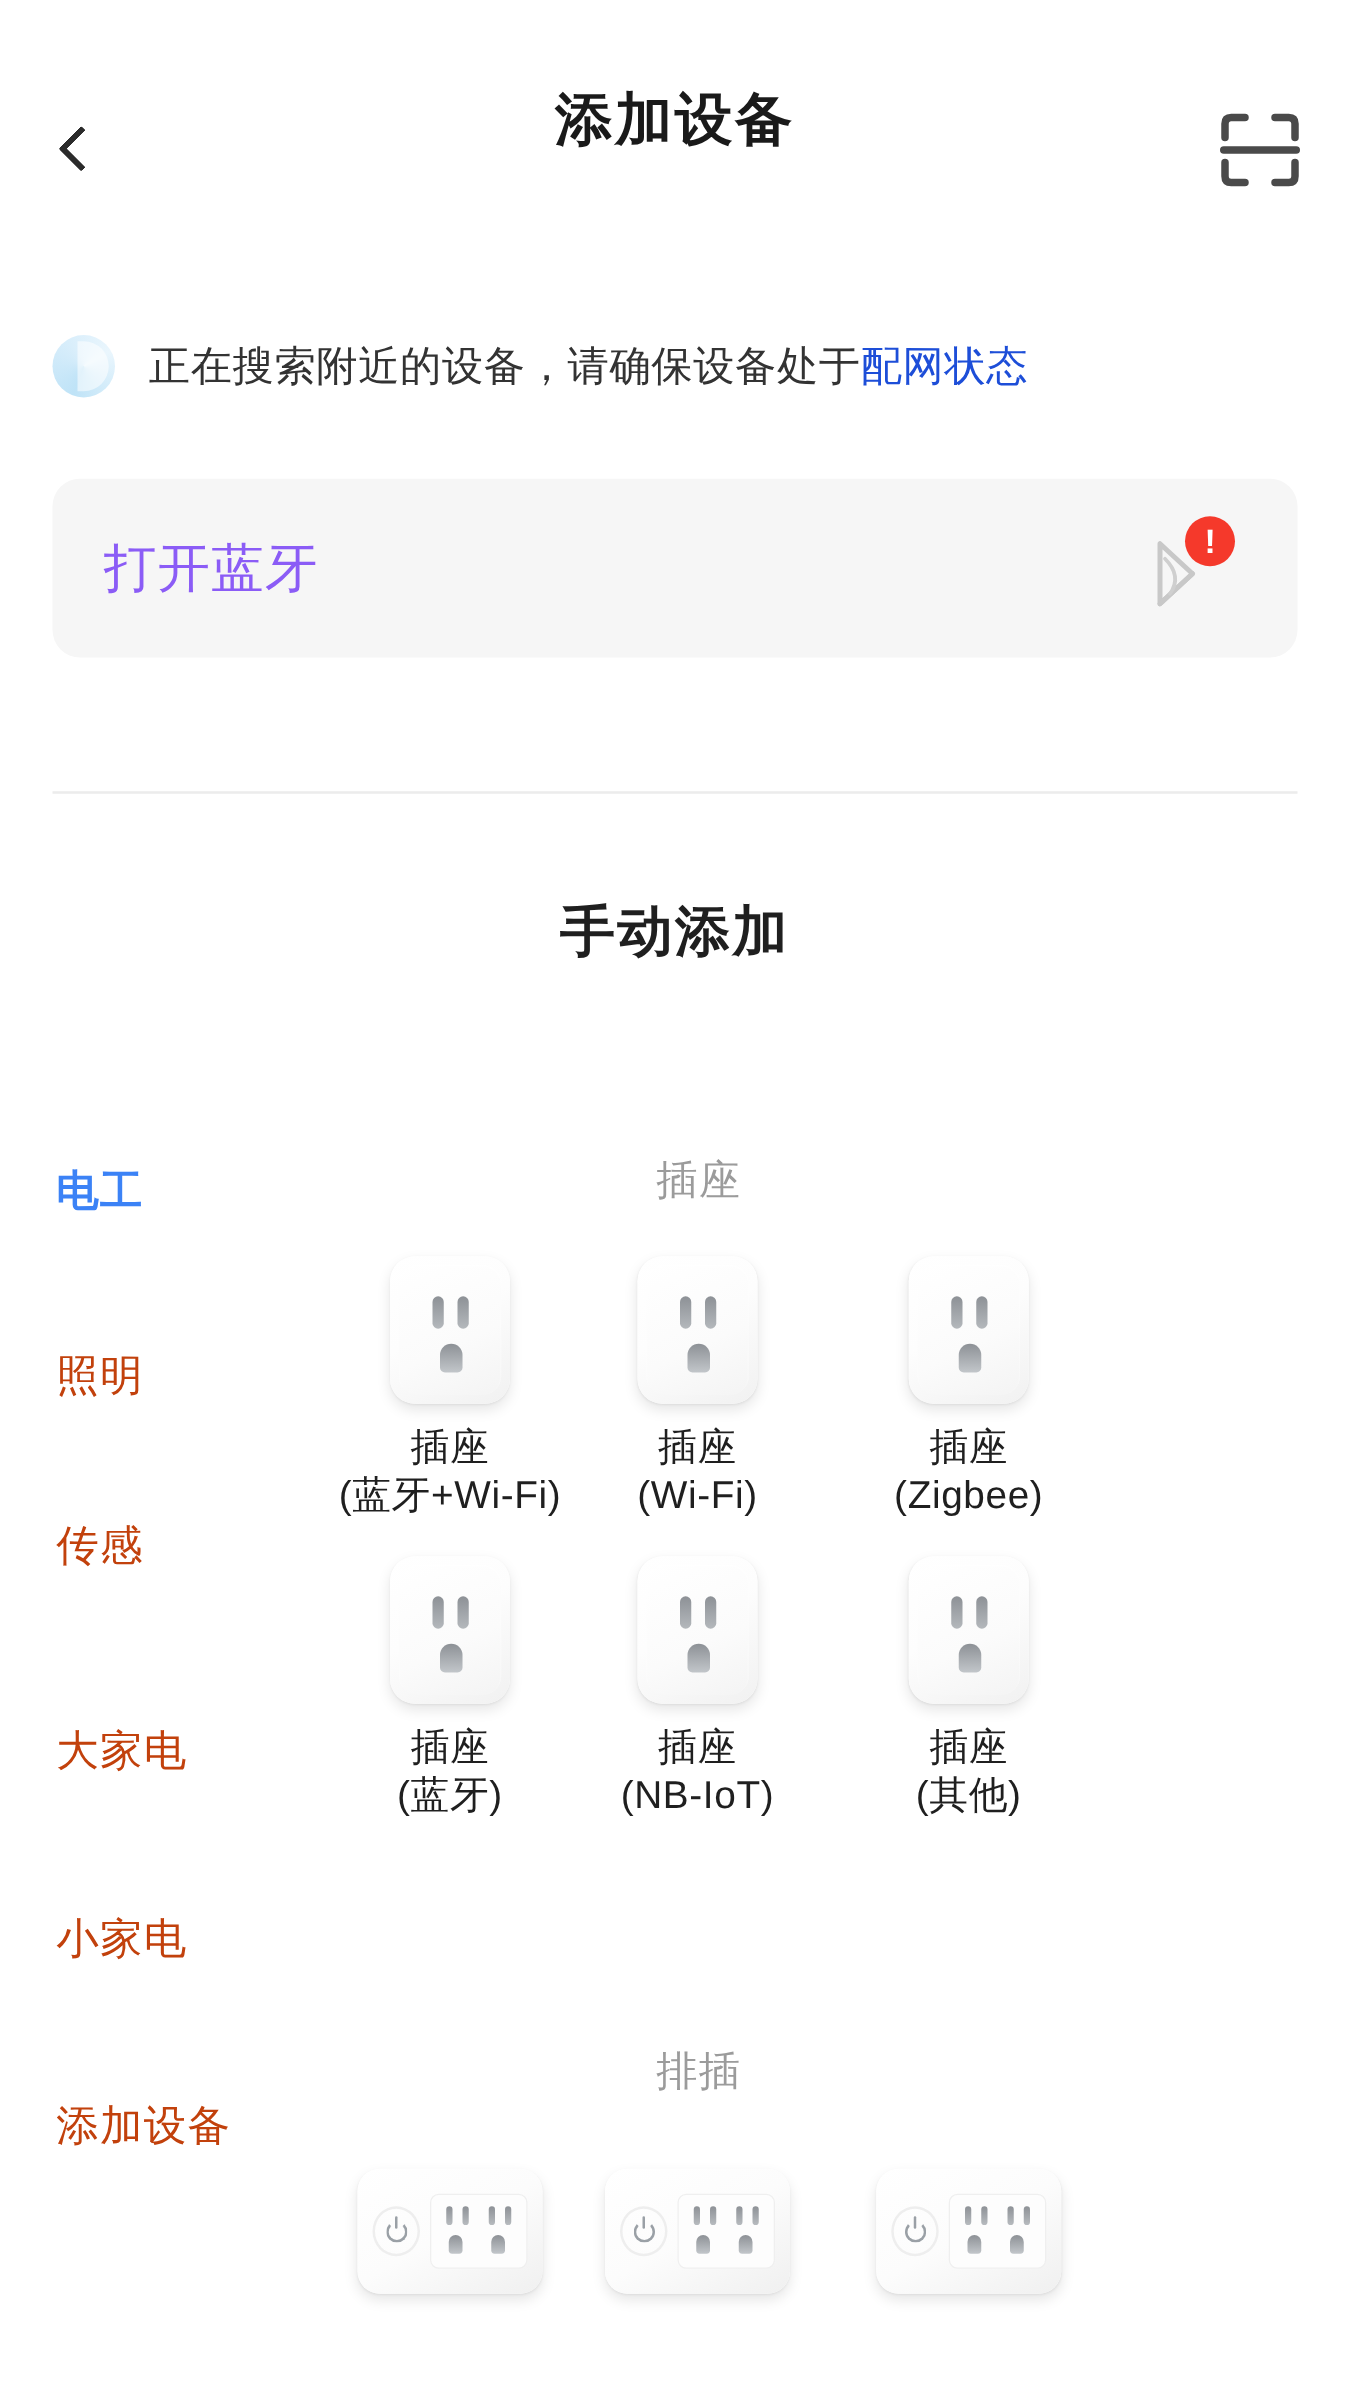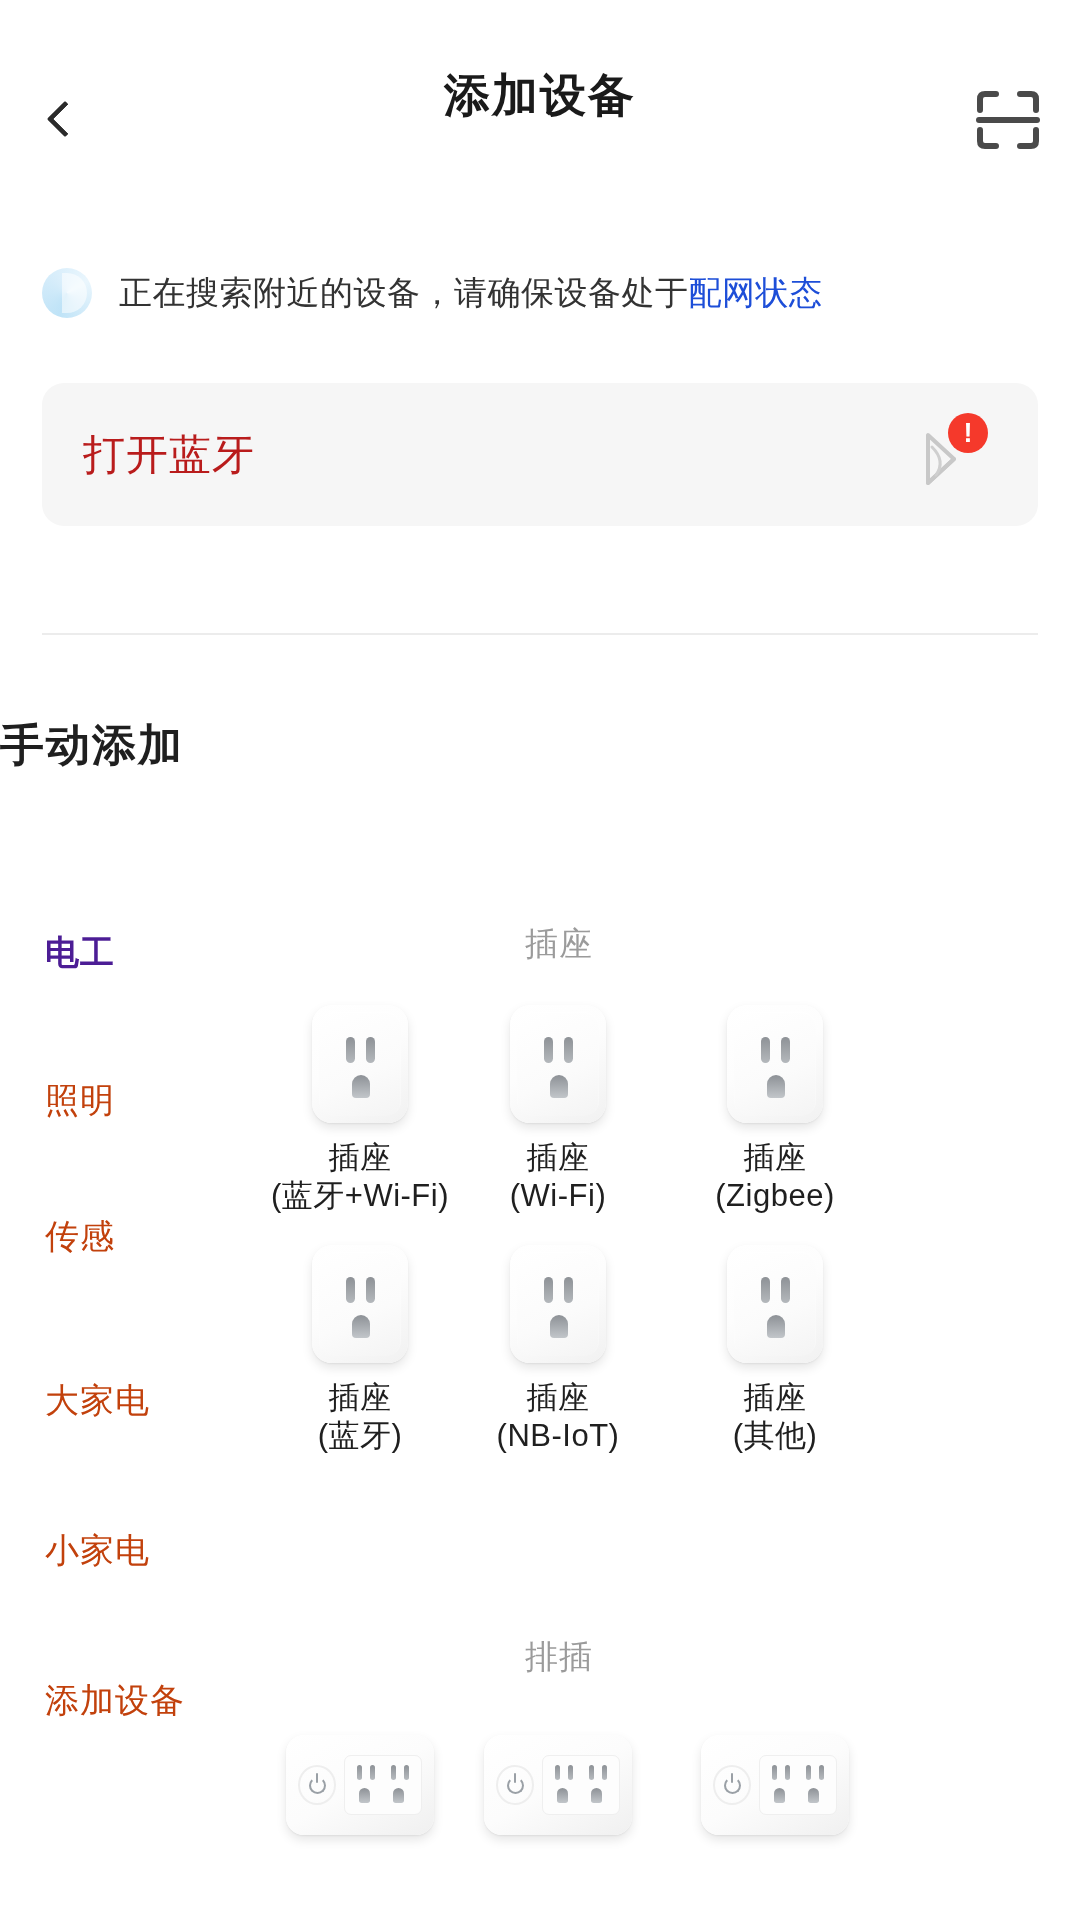--- a/index.html
+++ b/index.html
@@ -71,21 +71,21 @@
   
   .bt-card {
     position: absolute; left: 42px; top: 383px;
     width: 996px; height: 143px;
     background: #f6f6f6; border-radius: 22px;
     display: flex; align-items: center;
     cursor: pointer;
   }
   .bt-label {
     margin-left: 41px;
-    font-size: 42px; font-weight: 500; color: #b91c1c;
+    font-size: 42px; font-weight: 500; color: #8b5cf6;
     letter-spacing: 1px;
     font-family: Liberation Mono, monospace;
   }
   .bt-icon-wrap {
     position: absolute; right: 50px; top: 30px;
     width: 86px; height: 82px;
   }
   .bt-badge {
     position: absolute; right: 0px; top: 0px;
     width: 40px; height: 40px; border-radius: 50%;
@@ -97,38 +97,39 @@
 
   
   .divider {
     position: absolute; left: 42px; top: 633px;
     width: 996px; height: 2px; background: #ececec;
   }
 
   
   .manual-title {
     position: absolute; left: 0; top: 716px; width: 1080px;
+    text-align: center;
     font-size: 44px; font-weight: 700; color: #1f1f1f;
     letter-spacing: 2px;
   }
 
   
   .body-area {
     position: absolute; left: 0; top: 930px;
     width: 1080px; height: 990px;
   }
   .sidebar {
     position: absolute; left: 0; top: 0; width: 260px; height: 990px;
   }
   .side-item {
     position: absolute; left: 45px;
     font-size: 34px; color: #c2410c; letter-spacing: 1px;
     white-space: nowrap; cursor: pointer;
   }
-  .side-item.active { color: #4c1d95; font-weight: 700; }
+  .side-item.active { color: #3b82f6; font-weight: 700; }
 
   .content {
     position: absolute; left: 260px; top: 0; width: 820px; height: 990px;
   }
   .sec-header {
     position: absolute;
     font-size: 33px; color: #9b9b9b; letter-spacing: 1px;
   }
   .prod {
     position: absolute;

